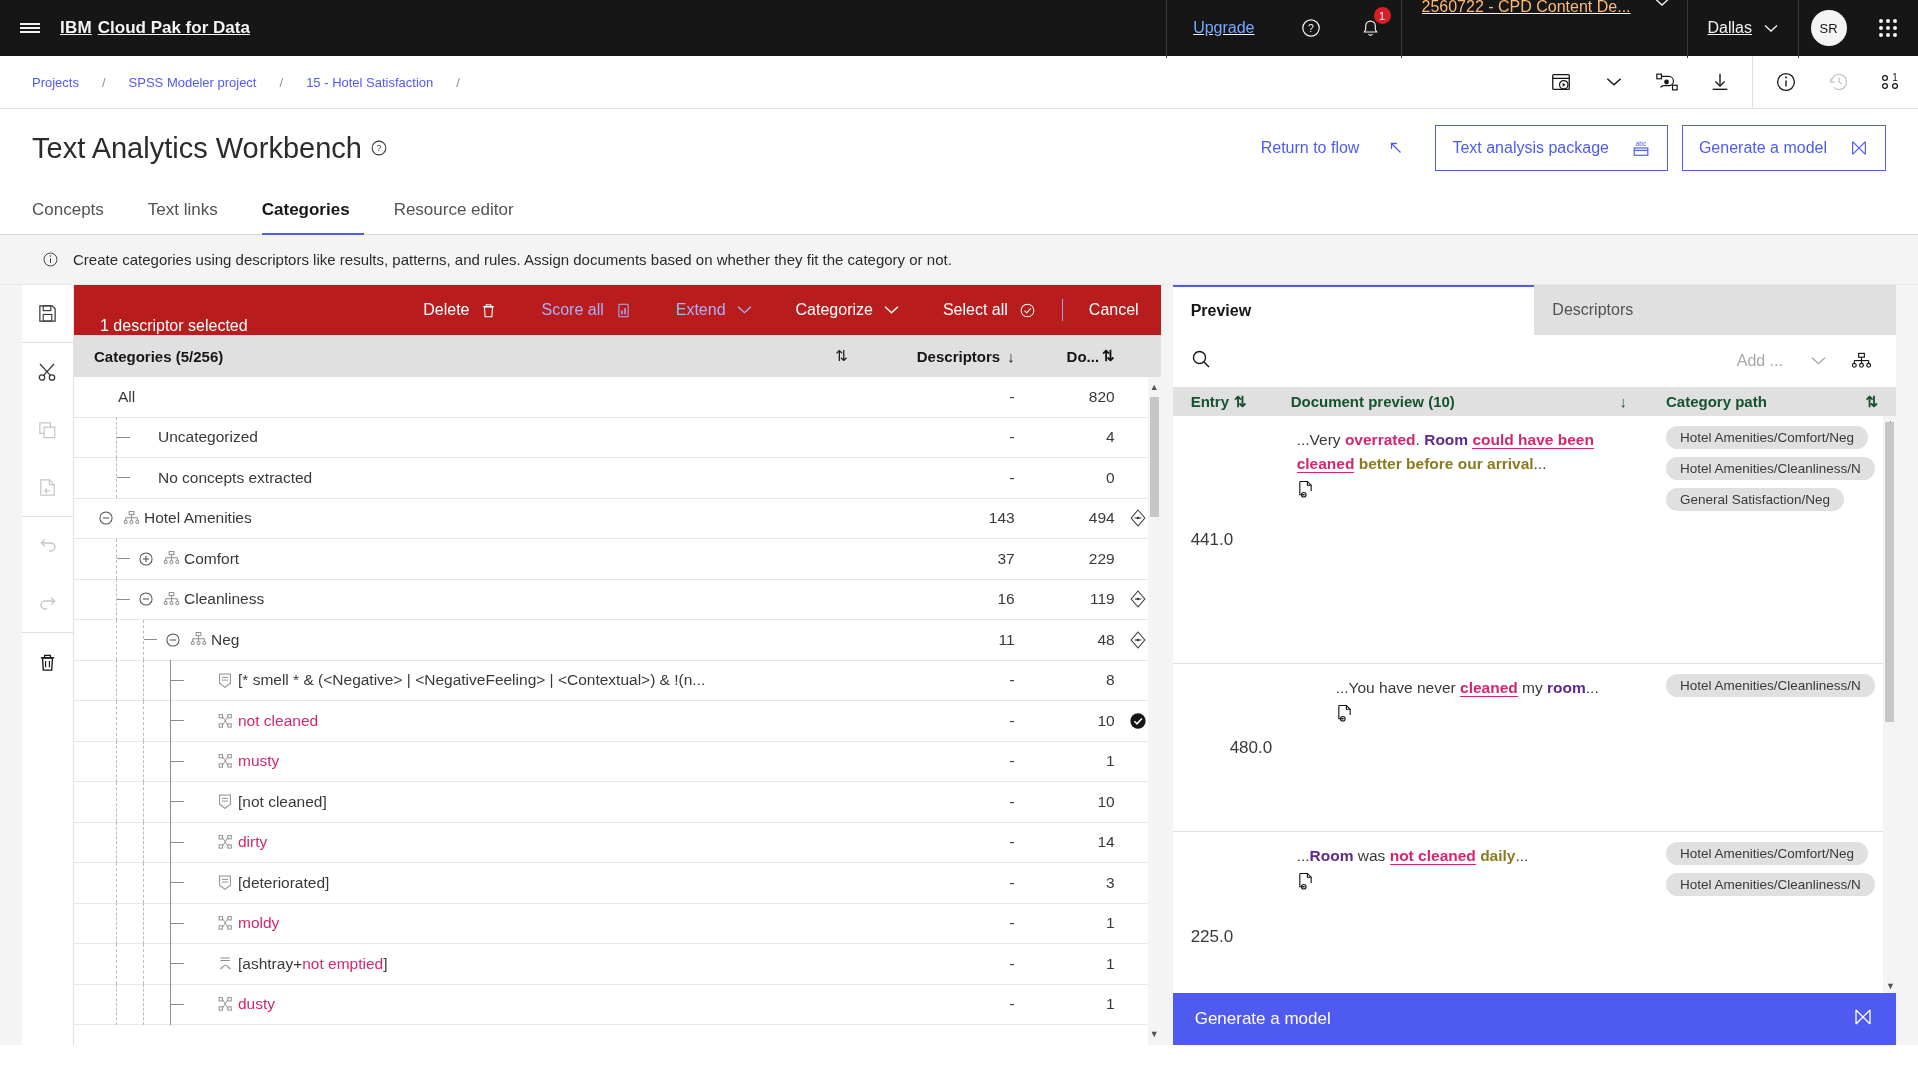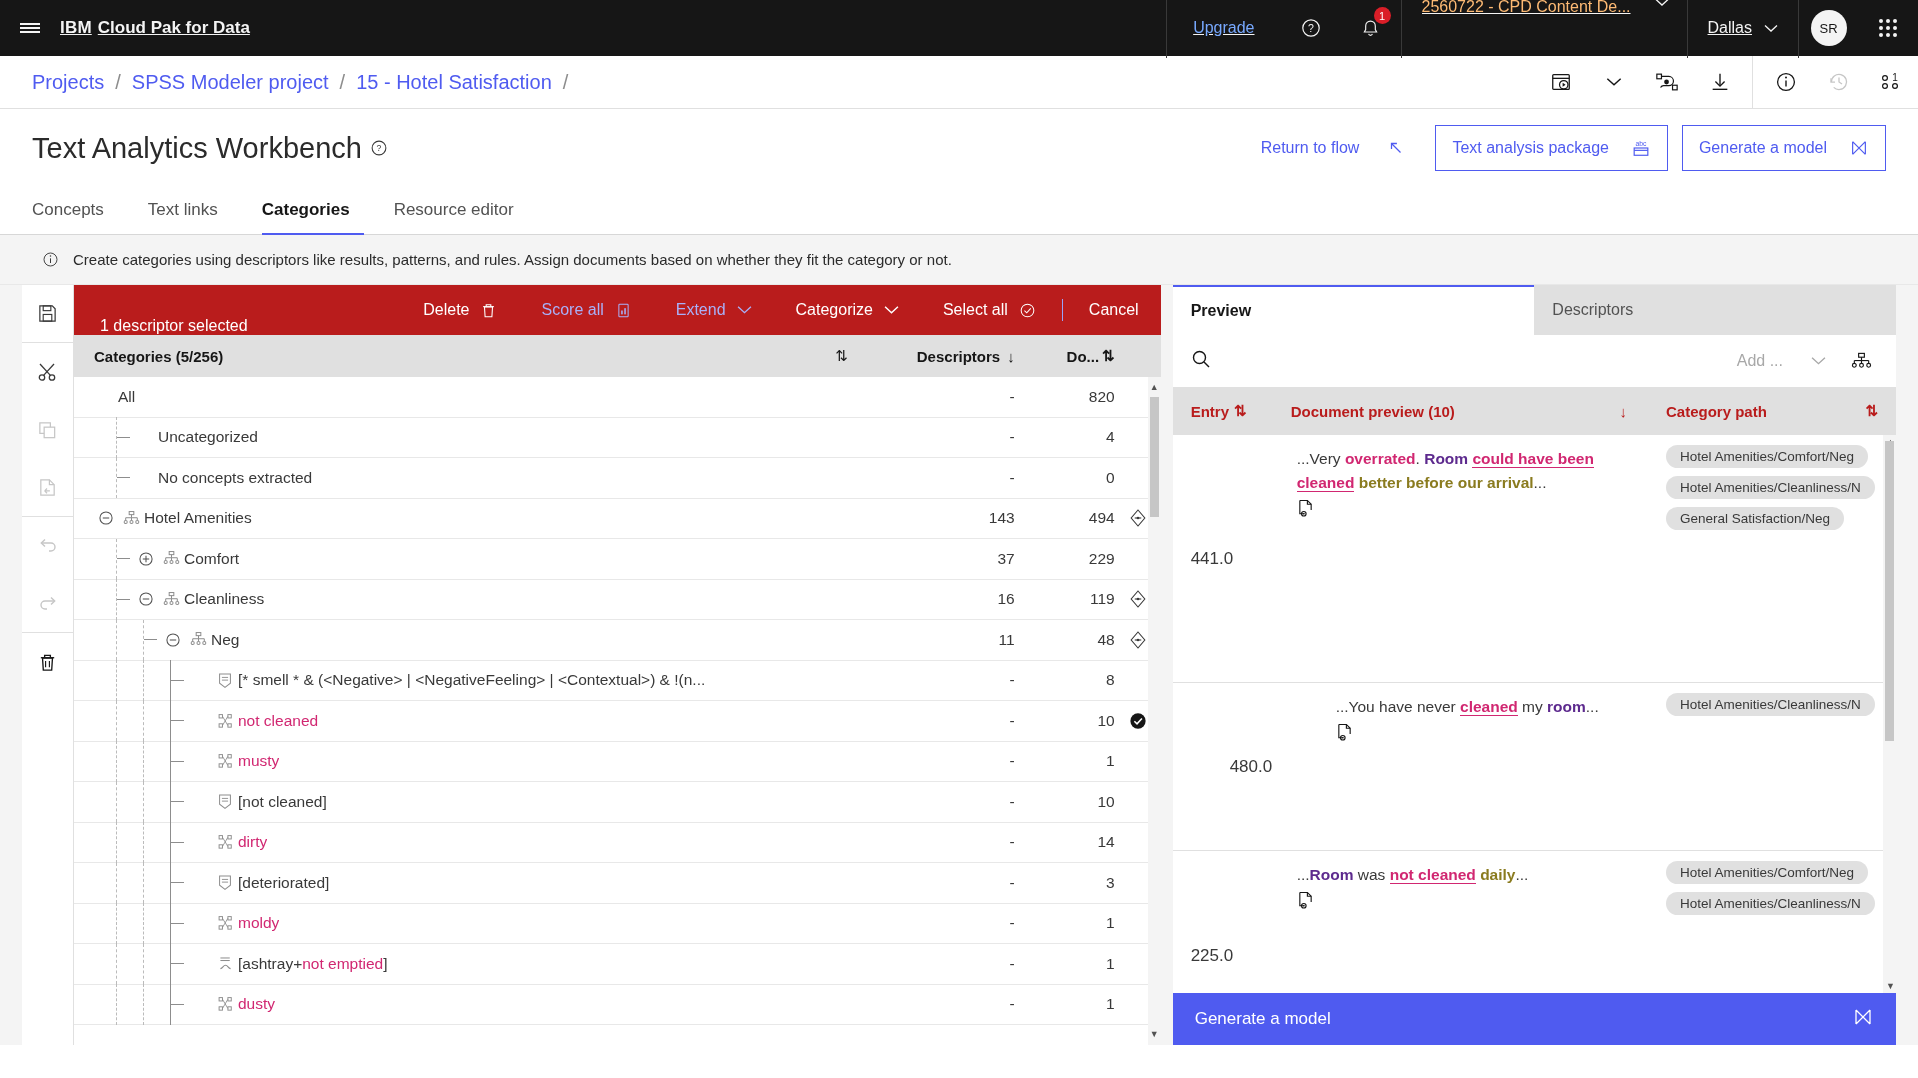--- a/index.html
+++ b/index.html
@@ -74,21 +74,21 @@
   .grid-icon i {
     display:grid; grid-template-columns: repeat(3, 4px); gap: 3px;
   }
   .grid-icon b { width:4px;height:4px;background:#f4f4f4;border-radius:50%;display:block;}
 
   
   .crumbbar {
     height: 53px; display: flex; align-items: center;
     border-bottom: 1px solid #e0e0e0; background: #fff; padding-left: 32px;
   }
-  .crumbs { display: flex; align-items: center; font-size: 20px; gap: 0px; }
+  .crumbs { display: flex; align-items: center; font-size: 13px; gap: 12px; }
   .crumbs a { color: #4f5bf0; text-decoration: none; cursor:pointer; }
   .crumbs .sep { color: #8d8d8d; margin: 0 11px; }
   .crumb-actions { margin-left: auto; display: flex; align-items: center; height: 53px; }
   .crumb-actions .ca {
     width: 53px; height: 53px; display:flex; align-items:center; justify-content:center;
     cursor: pointer; color:#161616;
   }
   .crumb-div { width:1px; height: 53px; background:#e0e0e0; margin: 0 6px;}
 
   
@@ -212,22 +212,22 @@
   .rsearchrow {
     height: 52px; display: flex; align-items: center; padding: 0 18px; gap: 10px;
     background: #fff;
   }
   .rsearchrow .sgrow { flex:1; }
   .addsel {
     display: flex; align-items: center; gap: 28px; color: #a8a8a8; font-size: 16px;
     cursor: pointer; padding-right: 8px;
   }
   .rthead {
-    background: #e0e0e0; height: 48px; display: flex; align-items: center;
-    font-size: 15px; font-weight: 700; color: #b91c1c; padding-left: 18px;
+    background: #e0e0e0; height: 29px; display: flex; align-items: center;
+    font-size: 15px; font-weight: 700; color: #14532d; padding-left: 18px;
   }
   .rth-entry { width: 100px; display:flex; align-items:center; gap:5px; cursor:pointer;}
   .rth-doc { flex: 1; display:flex; align-items:center; justify-content:space-between; padding-right: 30px; cursor:pointer;}
   .rth-path { width: 230px; display:flex; align-items:center; justify-content:space-between; padding-right: 18px; cursor:pointer;margin-left:9px;}
   .rbody { flex: 1; overflow: hidden; position: relative; }
   .rrow { display: flex; border-bottom: 1px solid #e0e0e0; padding-left: 18px; }
   .rrow .entry {
     width: 100px; font-size: 17px; color: #393939; display: flex;
     align-items: center; flex: 0 0 100px;
   }

